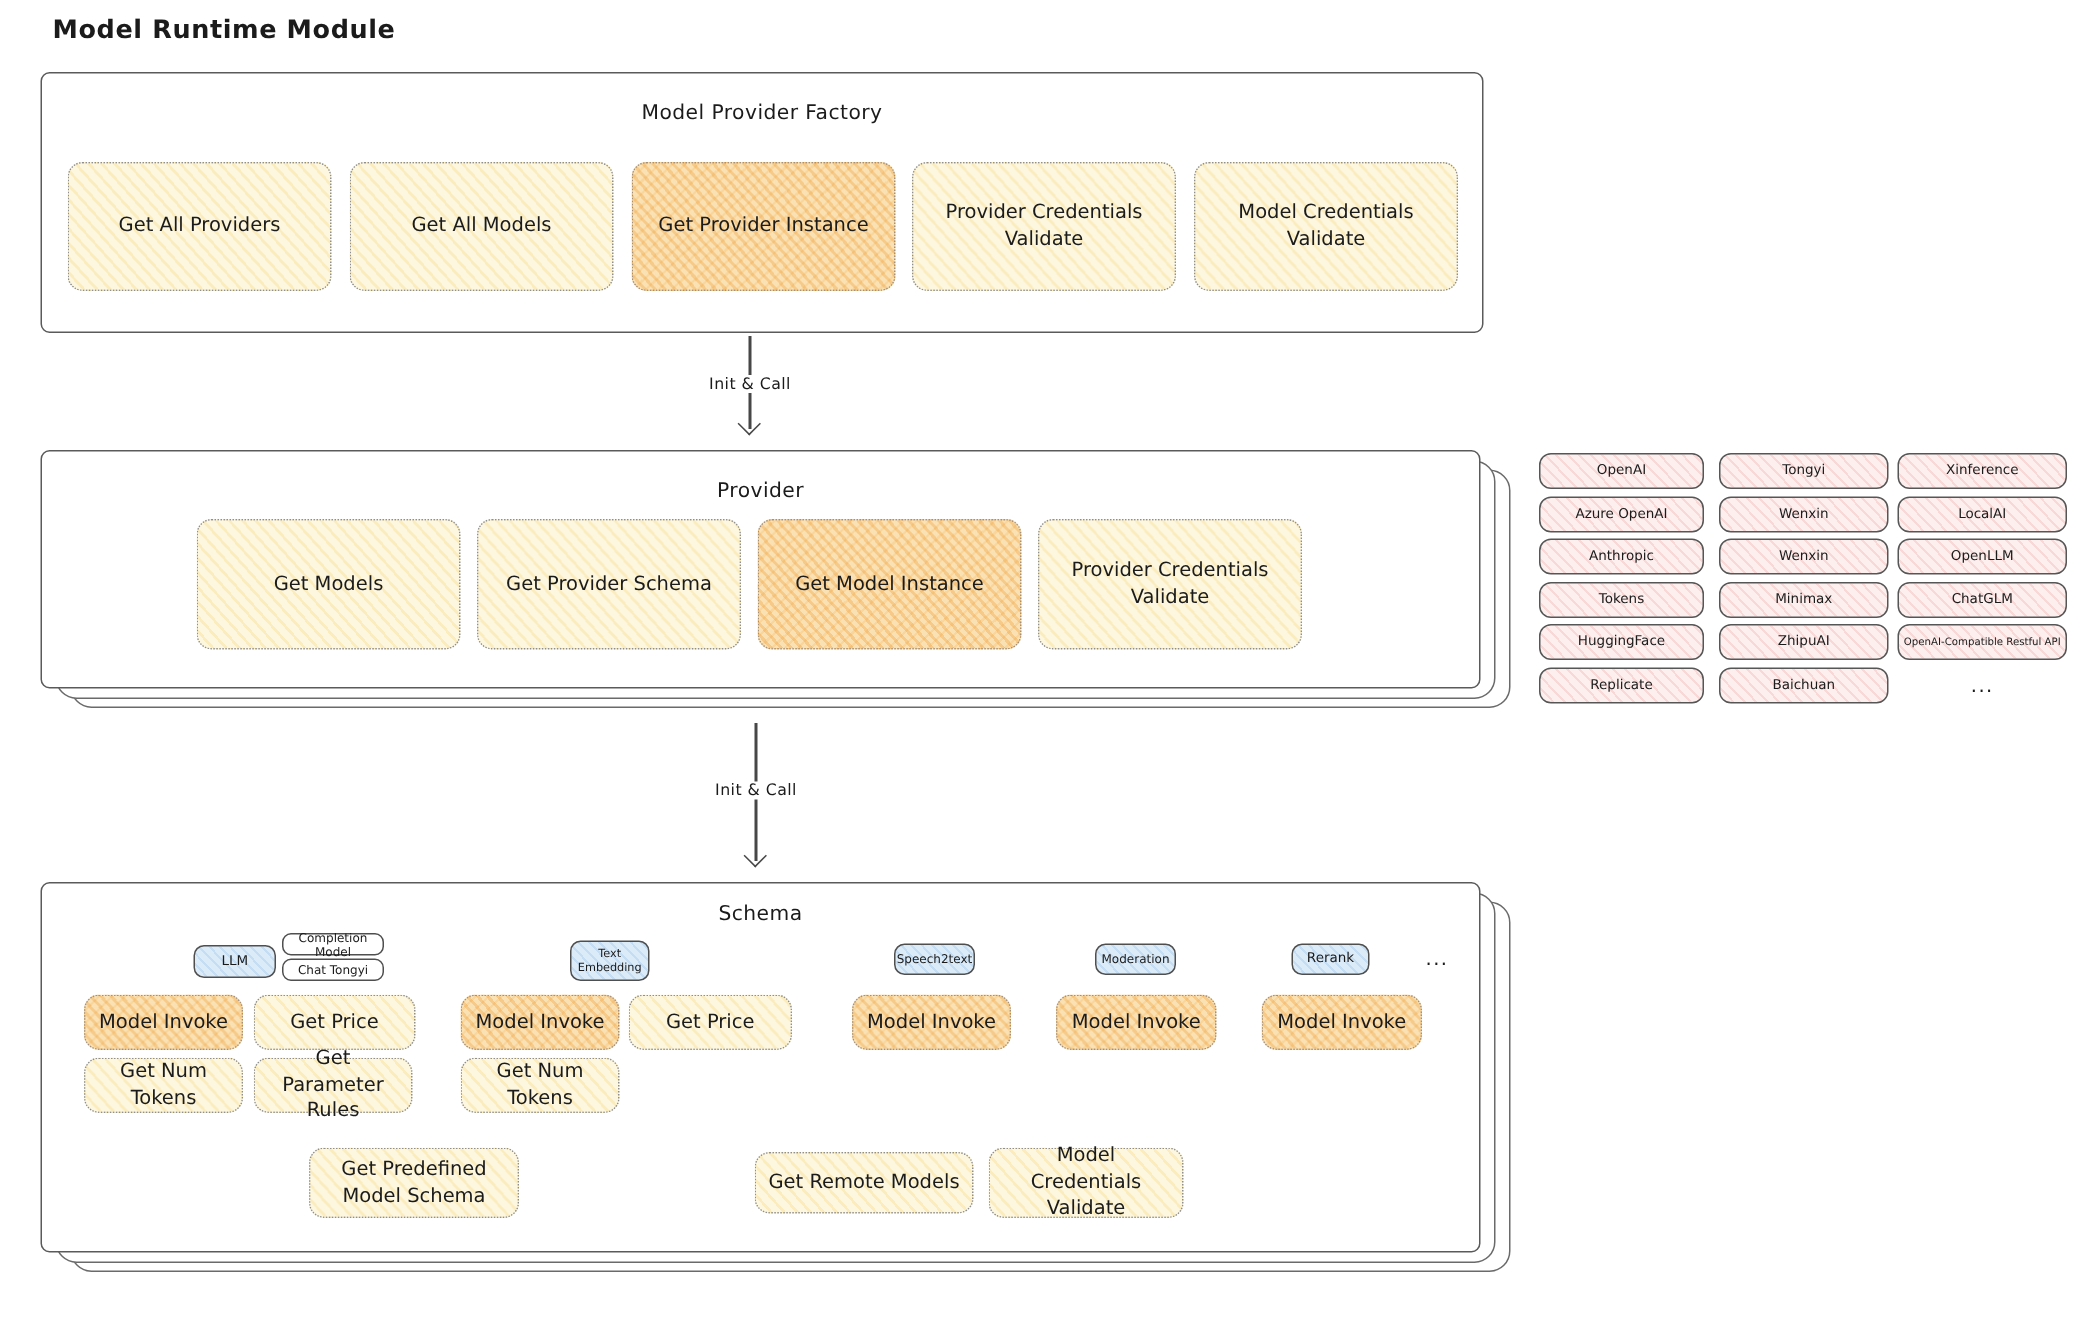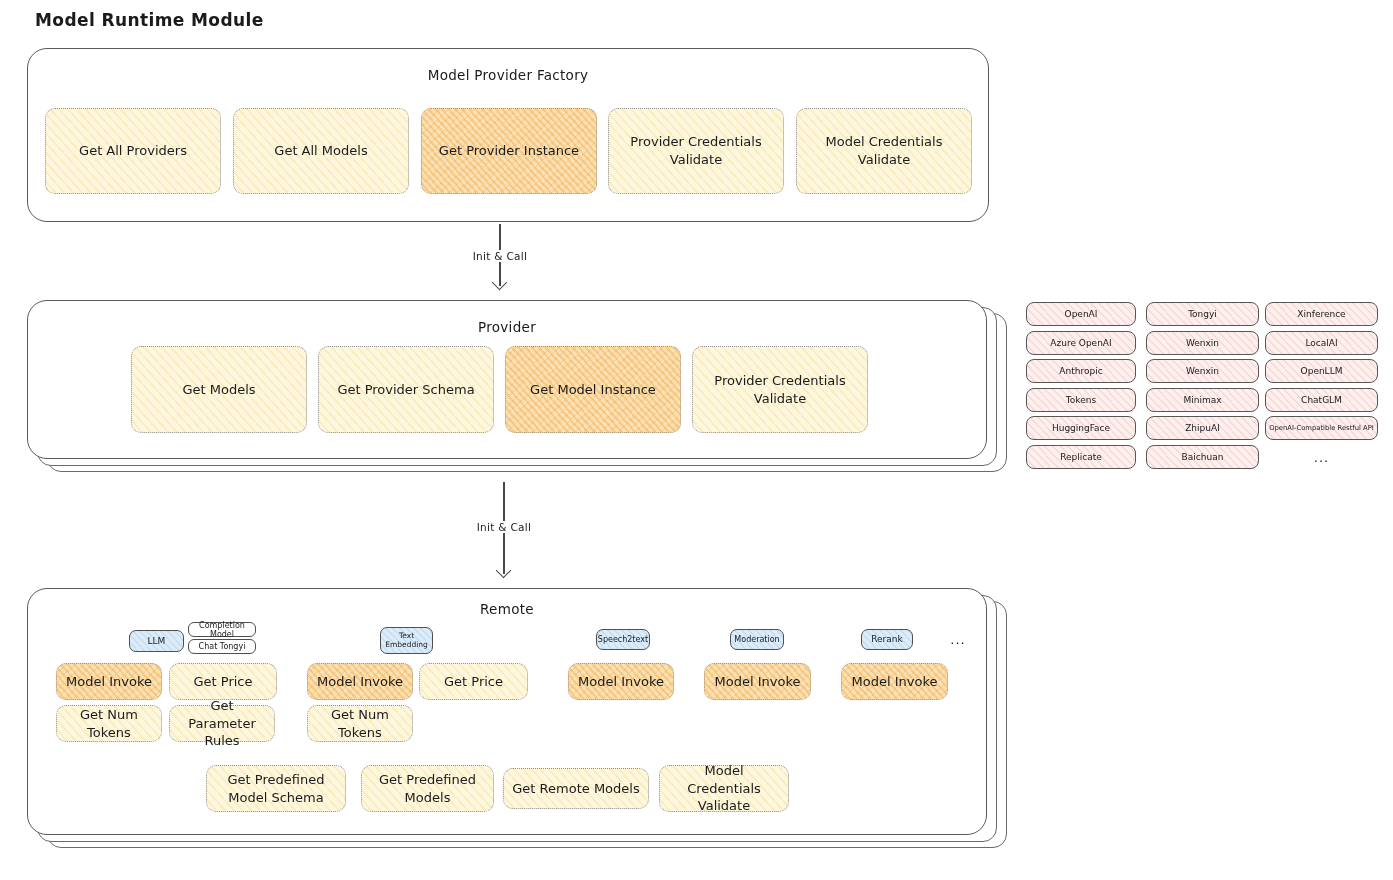--- a/index.html
+++ b/index.html
@@ -5,21 +5,21 @@
   html,body{margin:0;padding:0;background:#fff;}
   .canvas{
     position:relative;width:1393px;height:880px;background:#ffffff;overflow:hidden;
     font-family:"DejaVu Sans",sans-serif;color:#1b1b1b;
   }
   .page-title{
     position:absolute;left:35px;top:10px;font-size:17px;font-weight:600;letter-spacing:.4px;
   }
   
   .box{
-    position:absolute;background:#fff;border:1.4px solid #5a5a5a;border-radius:20px;
+    position:absolute;background:#fff;border:1.4px solid #5a5a5a;border-radius:6px;
   }
   .stack{
     position:absolute;background:#fff;border:1.4px solid #6a6a6a;border-radius:14px;
   }
   .box-title{
     position:absolute;left:0;right:0;top:18px;text-align:center;font-size:13.5px;letter-spacing:.3px;
   }
   
   .btn{
     position:absolute;display:flex;align-items:center;justify-content:center;text-align:center;
@@ -128,21 +128,21 @@
   <div class="pill" style="left:1146px;top:445px;width:113px;height:24px;">Baichuan</div>
   <div class="ellipsis-cell" style="left:1265px;top:445px;width:113px;height:24px;">...</div>
 
   <div class="arrow-line" style="left:503px;top:482px;height:92px;"></div>
   <div class="arrow-head" style="left:498px;top:565px;"></div>
   <div class="arrow-label" style="left:504px;top:521px;">Init &amp; Call</div>
 
   <div class="stack" style="left:47px;top:601px;width:958px;height:245px;"></div>
   <div class="stack" style="left:37px;top:595px;width:958px;height:245px;"></div>
   <div class="box" style="left:27px;top:588px;width:958px;height:245px;">
-    <div class="box-title" style="top:12px;">Remote</div>
+    <div class="box-title" style="top:12px;">Schema</div>
 
     <div class="tag-blue" style="left:101px;top:41px;width:55px;height:22px;">LLM</div>
     <div class="tag-white" style="left:160px;top:33px;width:68px;height:15px;">Completion Model</div>
     <div class="tag-white" style="left:160px;top:50px;width:68px;height:15px;">Chat Tongyi</div>
     <div class="tag-blue" style="left:352px;top:38px;width:53px;height:27px;font-size:7.5px;padding:1px 4px;">Text Embedding</div>
     <div class="tag-blue" style="left:568px;top:40px;width:54px;height:21px;font-size:8px;">Speech2text</div>
     <div class="tag-blue" style="left:702px;top:40px;width:54px;height:21px;font-size:8px;">Moderation</div>
     <div class="tag-blue" style="left:833px;top:40px;width:52px;height:21px;">Rerank</div>
     <div class="ellipsis-cell" style="left:915px;top:40px;width:30px;height:21px;">...</div>
 
@@ -152,18 +152,17 @@
     <div class="btn yellow" style="left:391px;top:74px;width:109px;height:37px;">Get Price</div>
     <div class="btn orange" style="left:540px;top:74px;width:106px;height:37px;">Model Invoke</div>
     <div class="btn orange" style="left:676px;top:74px;width:107px;height:37px;">Model Invoke</div>
     <div class="btn orange" style="left:813px;top:74px;width:107px;height:37px;">Model Invoke</div>
 
     <div class="btn yellow" style="left:28px;top:116px;width:106px;height:37px;">Get Num Tokens</div>
     <div class="btn yellow" style="left:141px;top:116px;width:106px;height:37px;">Get Parameter Rules</div>
     <div class="btn yellow" style="left:279px;top:116px;width:106px;height:37px;">Get Num Tokens</div>
 
     <div class="btn yellow" style="left:178px;top:176px;width:140px;height:47px;">Get Predefined Model Schema</div>
-    <div class="btn yellow" style="left:333px;top:176px;width:133px;height:47px;">Get Predefined Models</div>
     <div class="btn yellow" style="left:475px;top:179px;width:146px;height:41px;">Get Remote Models</div>
     <div class="btn yellow" style="left:631px;top:176px;width:130px;height:47px;">Model Credentials Validate</div>
   </div>
 
 </div>
 
 </body></html>

